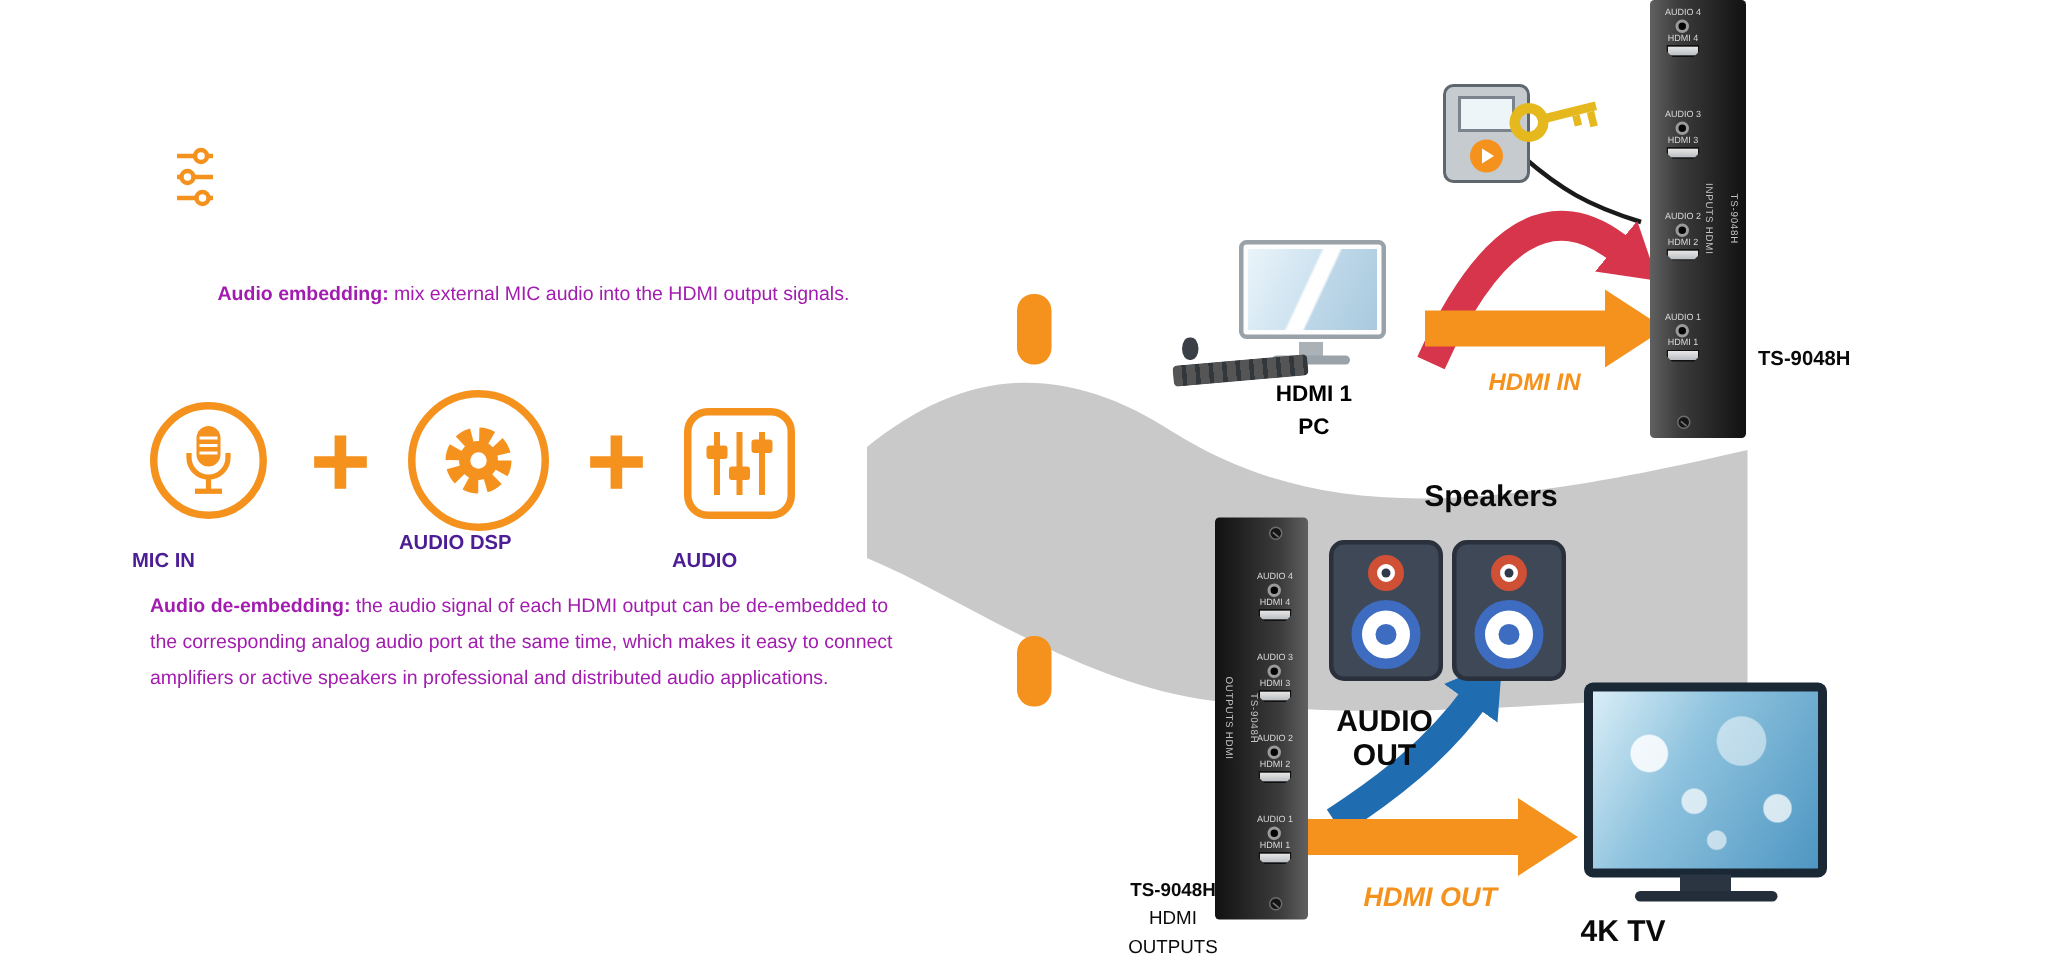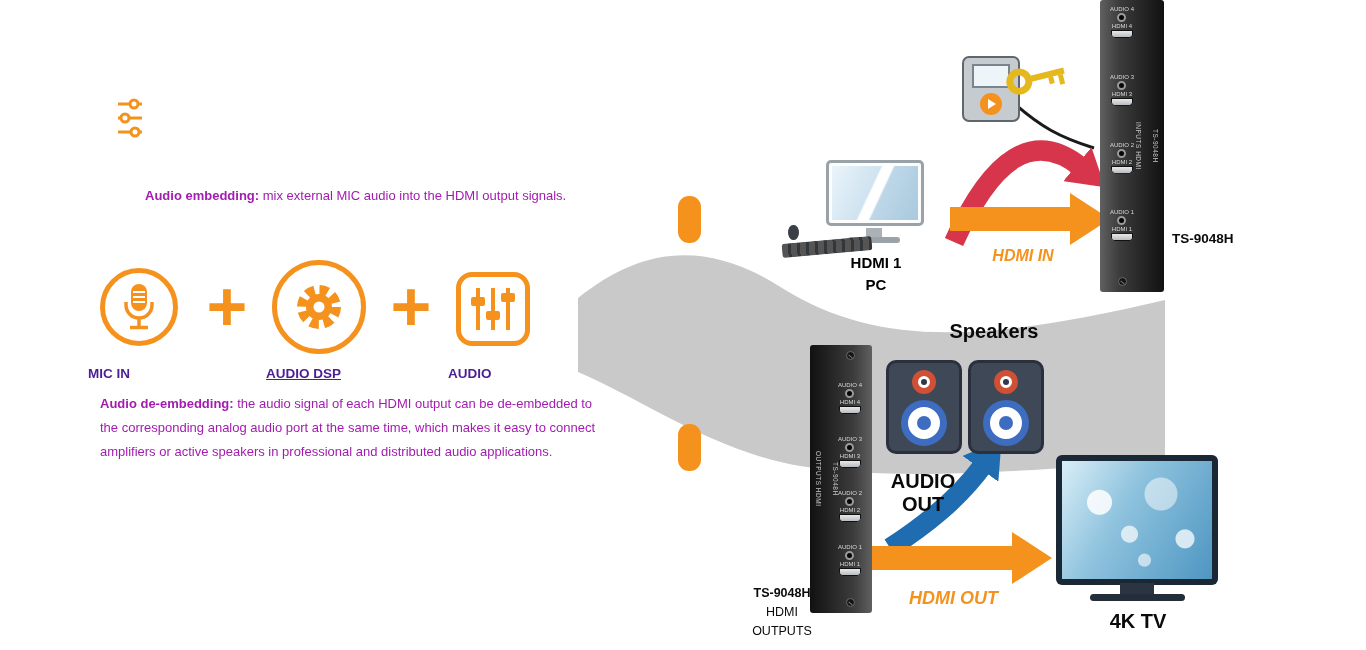--- a/index.html
+++ b/index.html
@@ -23,21 +23,21 @@
                  display:flex; align-items:center; justify-content:center; }
   .mic-circle  { left:100px; top:268px; width:78px; height:78px; }
   .gear-circle { left:272px; top:260px; width:94px; height:94px; }
   .mixer-box   { left:456px; top:272px; width:74px; height:74px; border:5px solid #F5921E;
                  border-radius:16px; background:#fff; display:flex; align-items:center; justify-content:center; }
   .plus { width:70px; text-align:center; font-size:70px; font-weight:bold; color:#F5921E; line-height:74px; }
   .plus1 { left:192px; top:270px; }
   .plus2 { left:376px; top:270px; }
   .icon-label { font-size:13.5px; font-weight:bold; text-align:left; color:#4c1d95; }
   .il1 { left:88px;  top:366px; width:102px; }
-  .il2 { left:266px; top:366px; width:106px;text-decoration:underline; }
+  .il2 { left:266px; top:354px; width:106px; }
   .il3 { left:448px; top:366px; width:90px;  }
 
   
   .flow-svg { left:0; top:0; }
 
   
   .monitor { left:826px; top:160px; width:98px; height:66px; background:#fdfdfd;
              border:3px solid #9aa2a9; border-radius:5px; padding:3px; }
   .monitor-screen { width:100%; height:100%;
     background:linear-gradient(115deg,#eaf4fa 0%,#cfe3f0 44%,rgba(255,255,255,.9) 46%,rgba(255,255,255,.9) 55%,#bdd7e8 57%,#a9c9de 100%); }
@@ -107,21 +107,21 @@
       radial-gradient(circle at 82% 66%, rgba(255,255,255,.75) 0 9px, rgba(255,255,255,0) 10px),
       radial-gradient(circle at 55% 84%, rgba(255,255,255,.6) 0 6px, rgba(255,255,255,0) 7px),
       linear-gradient(120deg,#d9eef7 0%,#8fc3de 40%,#4e96c2 100%); }
   .tv-neck { left:1120px; top:583px; width:34px; height:12px; background:#2b3541; }
   .tv-base { left:1090px; top:594px; width:95px; height:7px; background:#232e3a; border-radius:4px; }
 
   
   .black-label { font-size:20px; font-weight:bold; text-align:center; color:#0a0a0a; }
   .speakers-label { left:924px; top:320px; width:140px; }
   .audio-out-label { left:868px; top:470px; width:110px; }
-  .tv-label { left:1078px; top:610px; width:120px; }
+  .tv-label { left:1022px; top:610px; width:120px; }
   .orange-label { font-weight:bold; font-style:italic; color:#F5921E; text-align:center; }
   .hdmi-in-label { left:958px; top:247px; width:130px; font-size:16px; }
   .hdmi-out-label { left:886px; top:588px; width:135px; font-size:18px; }
   .caption { font-size:13.5px; line-height:22px; color:#0a0a0a; }
   .caption .c0 { font-weight:bold; }
   .caption-top { left:1172px; top:228px; width:192px; }
   .caption-bottom { left:740px; top:584px; width:84px; text-align:center; font-size:12.5px; line-height:19px; }
 </style>
 </head>
 <body>

